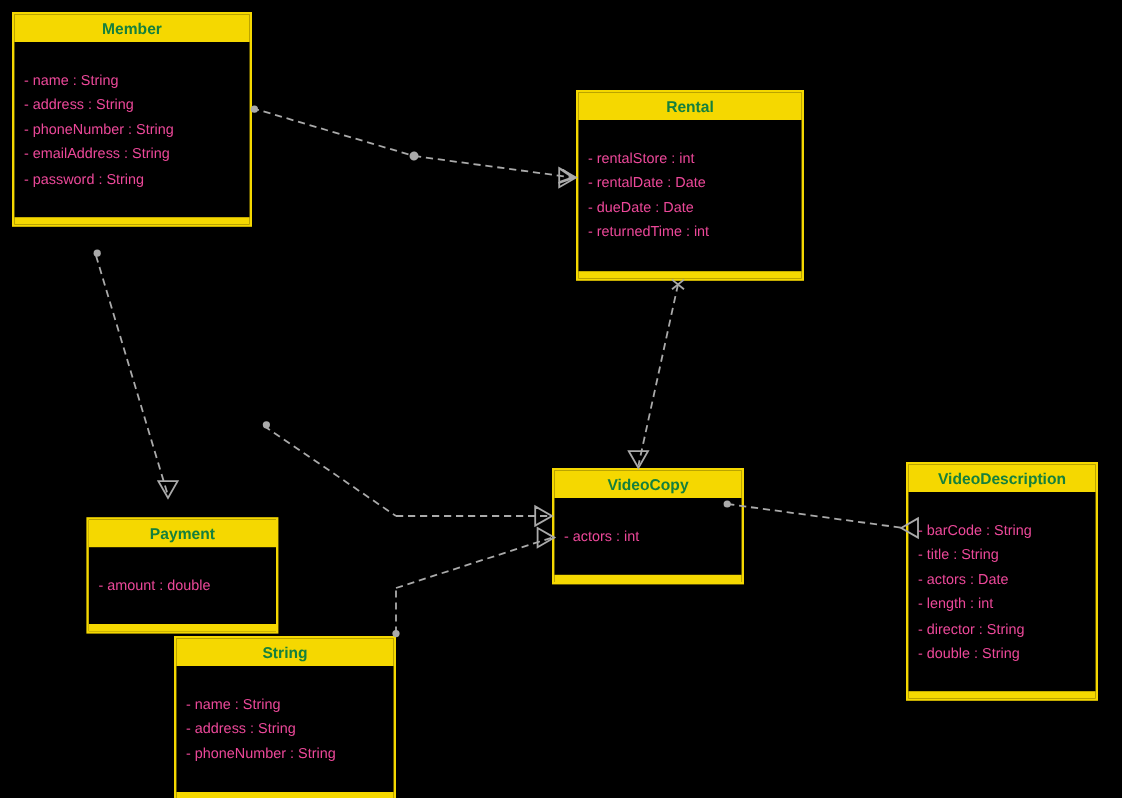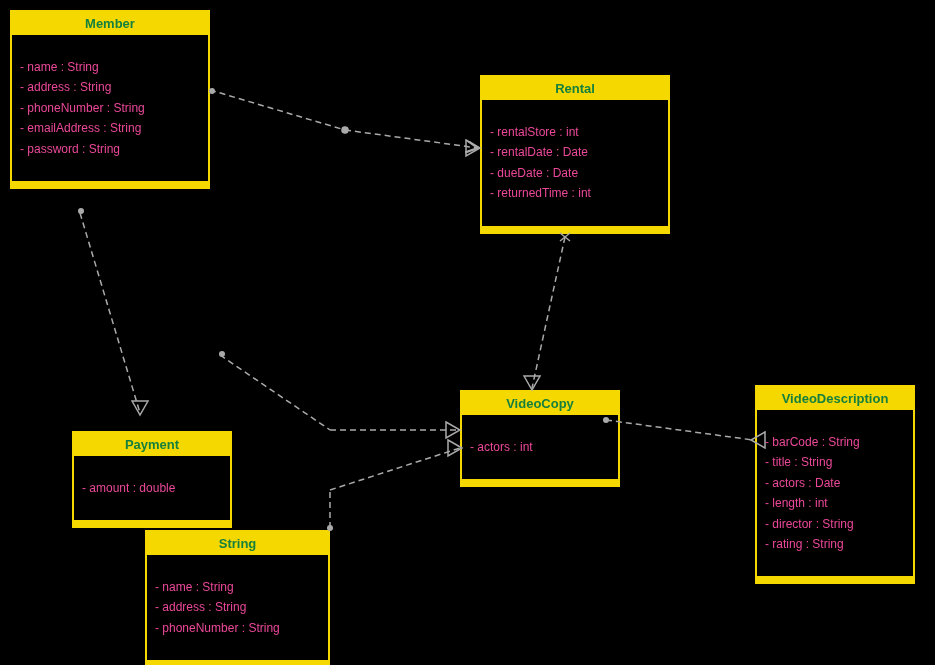--- a/index.html
+++ b/index.html
@@ -103,21 +103,21 @@
 </div>
 
 <div class="uml-class" style="left:755px; top:385px; width:150px;">
   <div class="uml-class-header">VideoDescription</div>
   <div class="uml-class-body">
     <div>- barCode : String</div>
     <div>- title : String</div>
     <div>- actors : Date</div>
     <div>- length : int</div>
     <div>- director : String</div>
-    <div>- rating : String</div>
+    <div>- double : String</div>
   </div>
   <div class="uml-class-footer"></div>
 </div>
 
 <svg class="diagram-lines">
   <defs>
 
     <marker id="open-arrow-right" markerWidth="10" markerHeight="10" refX="8" refY="4" orient="auto">
       <path d="M0,0 L8,4 L0,8" fill="none" stroke="#aaa" stroke-width="1.5"></path>
     </marker>

